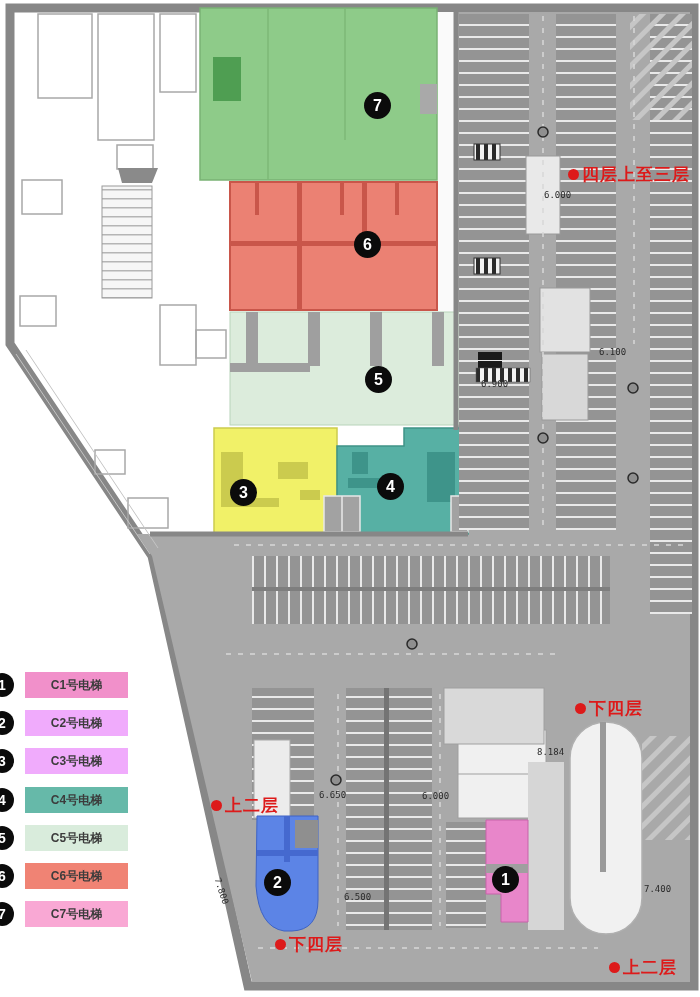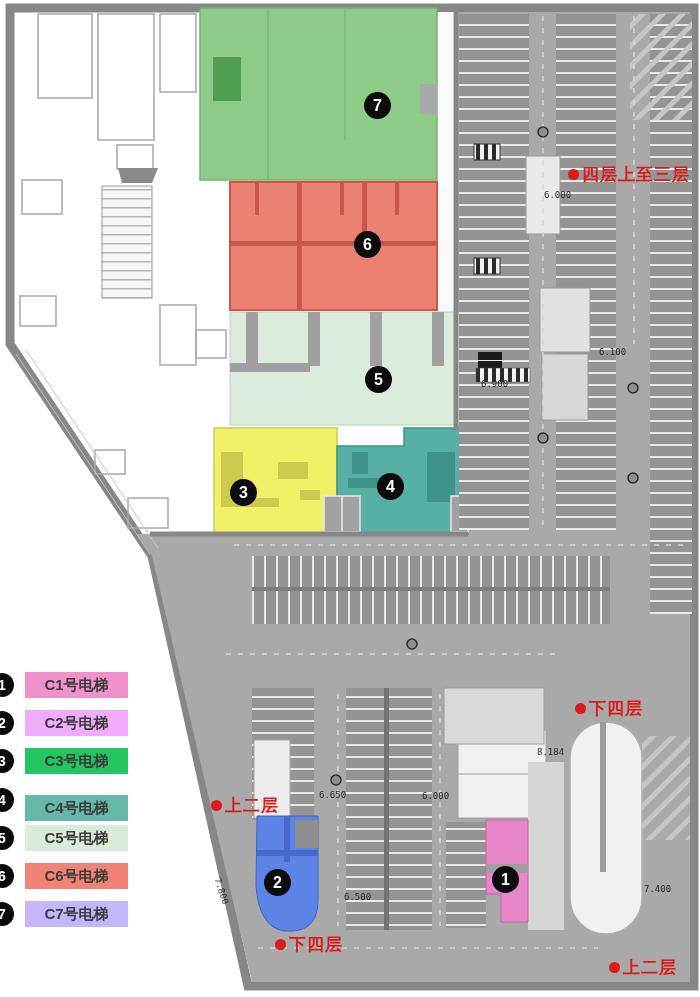--- a/index.html
+++ b/index.html
@@ -36,21 +36,21 @@
   .lg0{top:672px;} .lg1{top:710px;} .lg2{top:748px;} .lg3{top:787px;}
   .lg4{top:825px;} .lg5{top:863px;} .lg6{top:901px;}
   .legend-num{
     position:absolute;left:-10px;top:1px;width:24px;height:24px;border-radius:50%;
     background:#0b0b0b;color:#fff;font-weight:bold;font-size:14px;
     display:flex;align-items:center;justify-content:center;
   }
   .legend-box{
     position:absolute;left:25px;top:0;width:103px;height:26px;
     display:flex;align-items:center;justify-content:center;
-    font-size:15px;color:#3c3c3c;font-weight:bold;white-space:nowrap;
+    font-size:12px;color:#3c3c3c;font-weight:bold;white-space:nowrap;
   }
 </style>
 </head>
 <body>
 
 <div id="stage">
 
   <svg id="baseplan" width="700" height="997" viewBox="0 0 700 997">
     <defs>
       <pattern id="hst" width="10" height="12" patternUnits="userSpaceOnUse">
@@ -254,33 +254,33 @@
     <div class="legend-row lg0">
       <span class="legend-num">1</span>
       <span class="legend-box" style="background-color: rgb(241, 144, 202);">C1号电梯</span>
     </div>
     <div class="legend-row lg1">
       <span class="legend-num">2</span>
       <span class="legend-box" style="background-color: #f0abfc;">C2号电梯</span>
     </div>
     <div class="legend-row lg2">
       <span class="legend-num">3</span>
-      <span class="legend-box" style="background-color: #22c55e;">C3号电梯</span>
+      <span class="legend-box" style="background-color: #f0abfc;">C3号电梯</span>
     </div>
     <div class="legend-row lg3">
       <span class="legend-num">4</span>
-      <span class="legend-box" style="background-color: rgb(102, 185, 169); margin-top: 8px;">C4号电梯</span>
+      <span class="legend-box" style="background-color: rgb(102, 185, 169);">C4号电梯</span>
     </div>
     <div class="legend-row lg4">
       <span class="legend-num">5</span>
       <span class="legend-box" style="background-color: rgb(217, 236, 220);">C5号电梯</span>
     </div>
     <div class="legend-row lg5">
       <span class="legend-num">6</span>
       <span class="legend-box" style="background-color: rgb(240, 131, 116); text-align: center;">C6号电梯</span>
     </div>
     <div class="legend-row lg6">
       <span class="legend-num">7</span>
-      <span class="legend-box" style="background-color: #c4b5fd;">C7号电梯</span>
+      <span class="legend-box" style="background-color: #f9a8d4;">C7号电梯</span>
     </div>
   </div>
 
 </div>
 
 </body></html>

